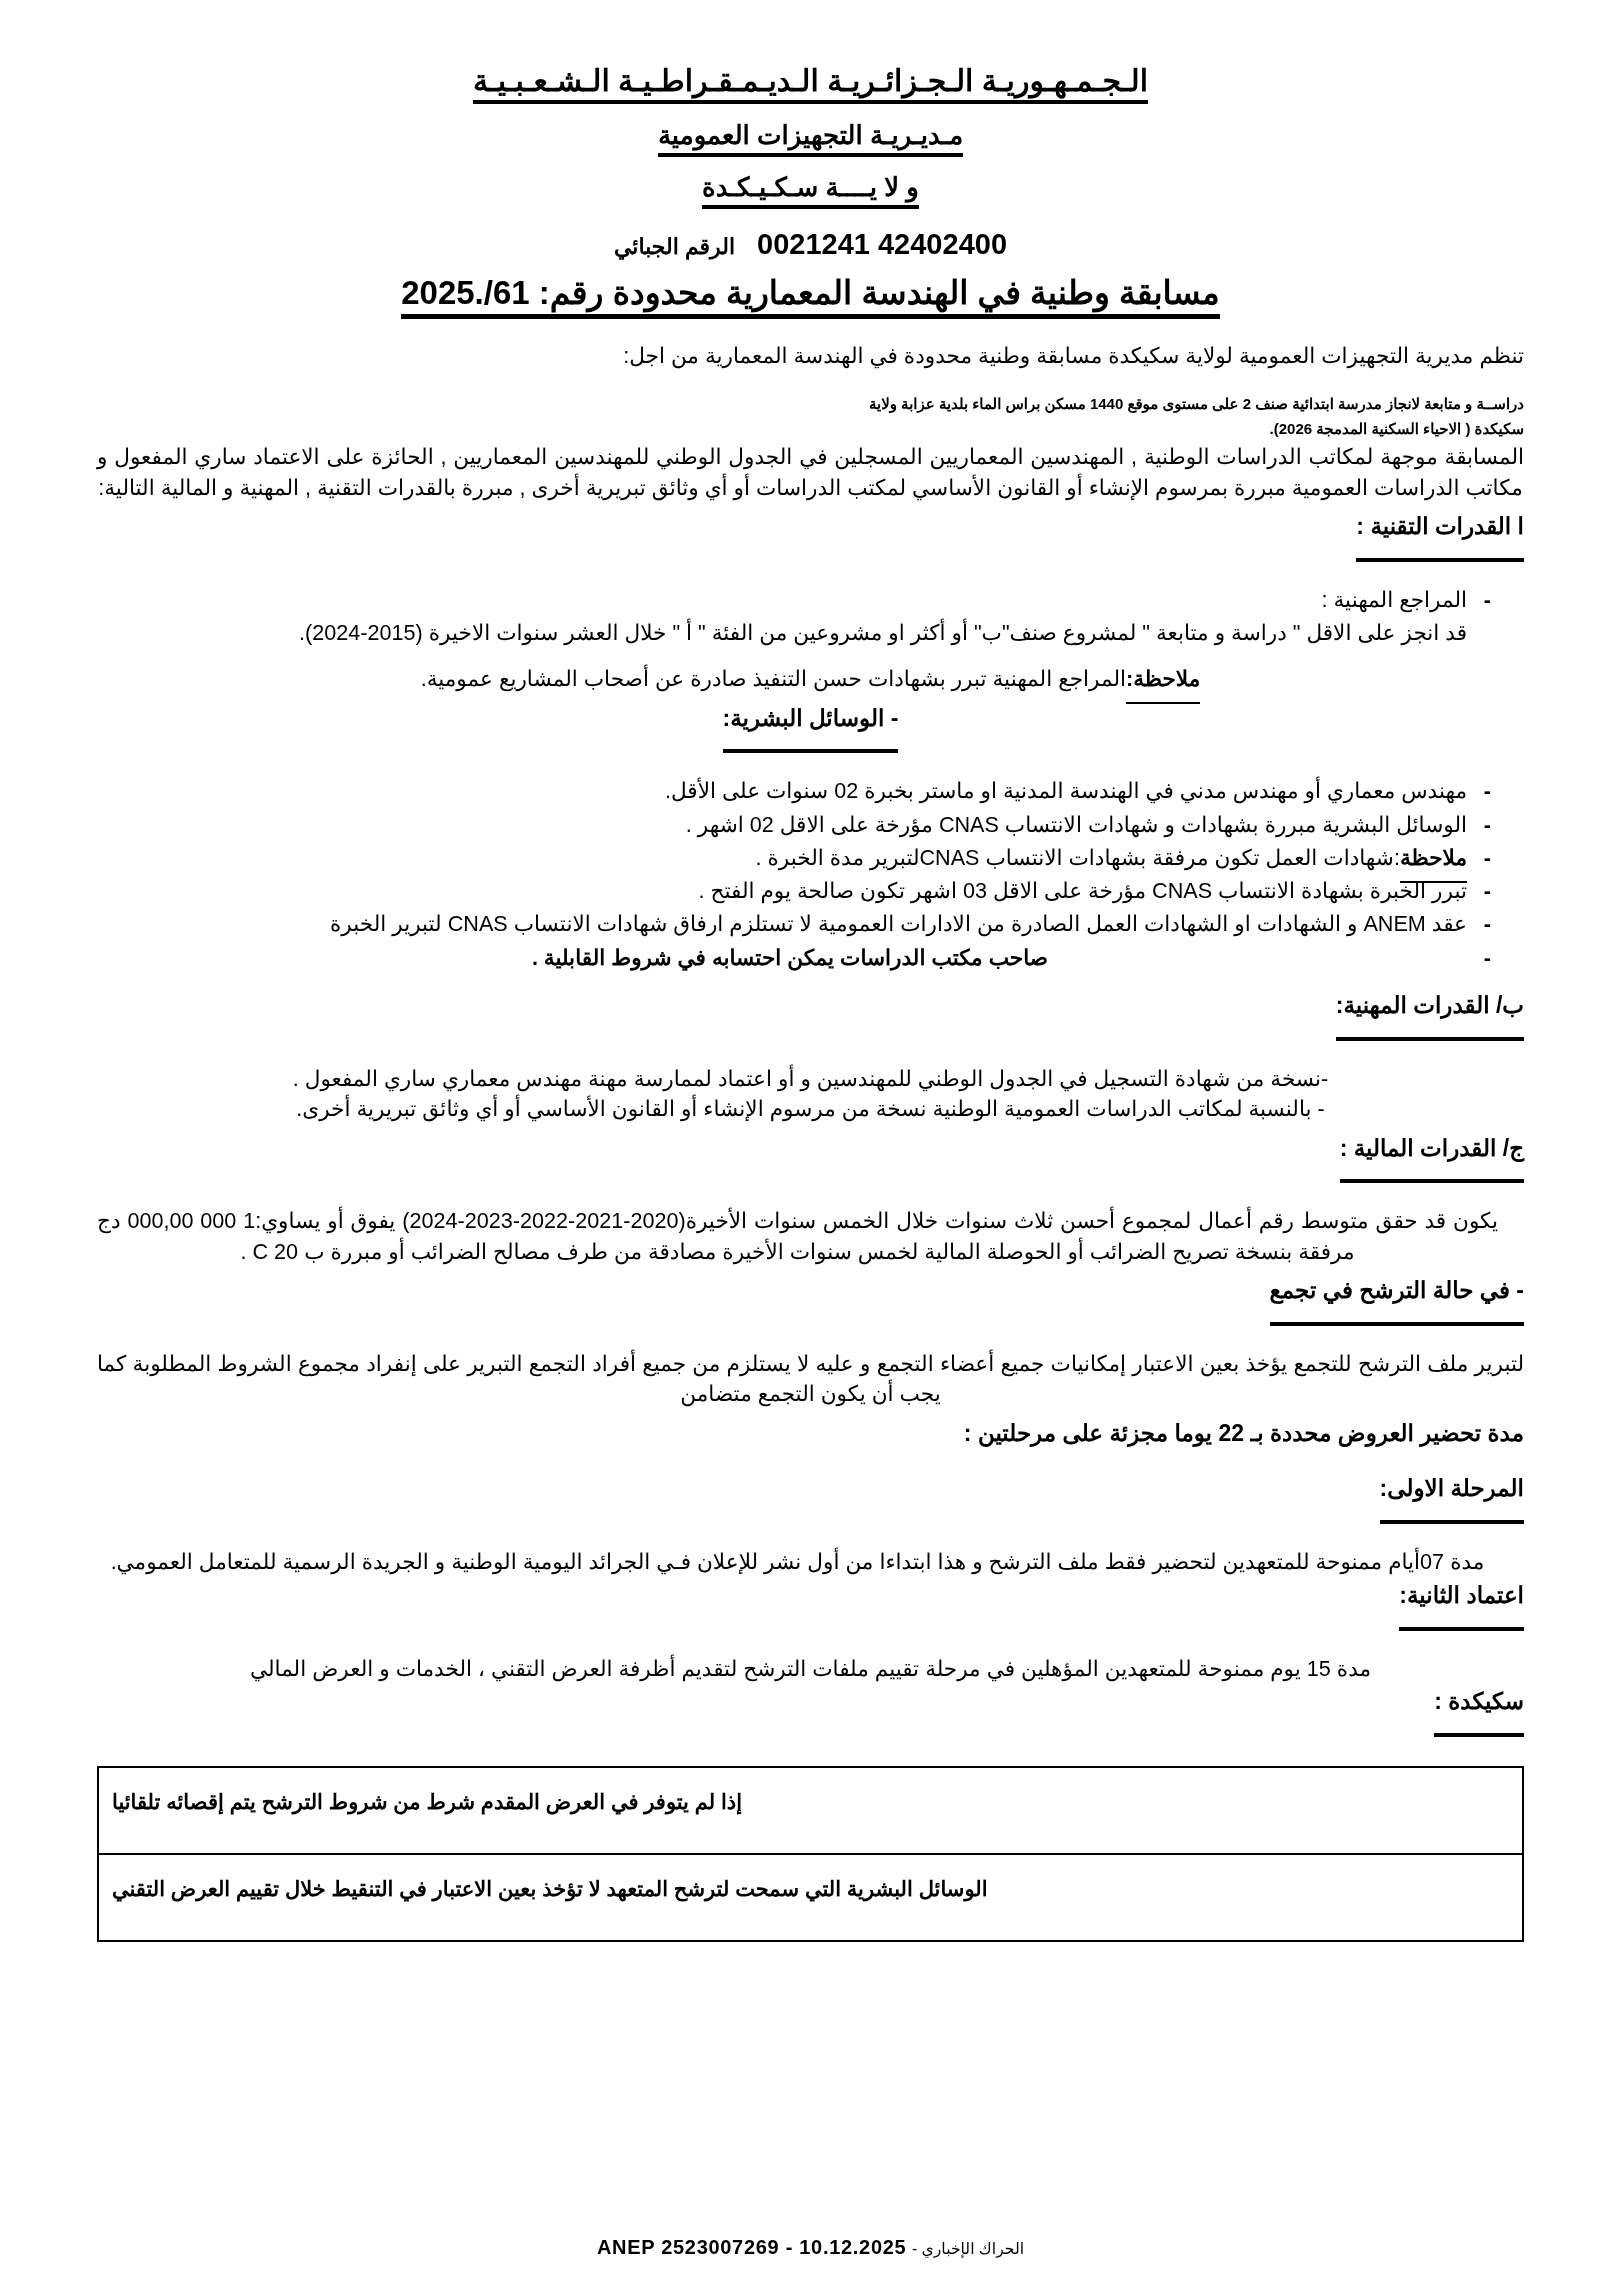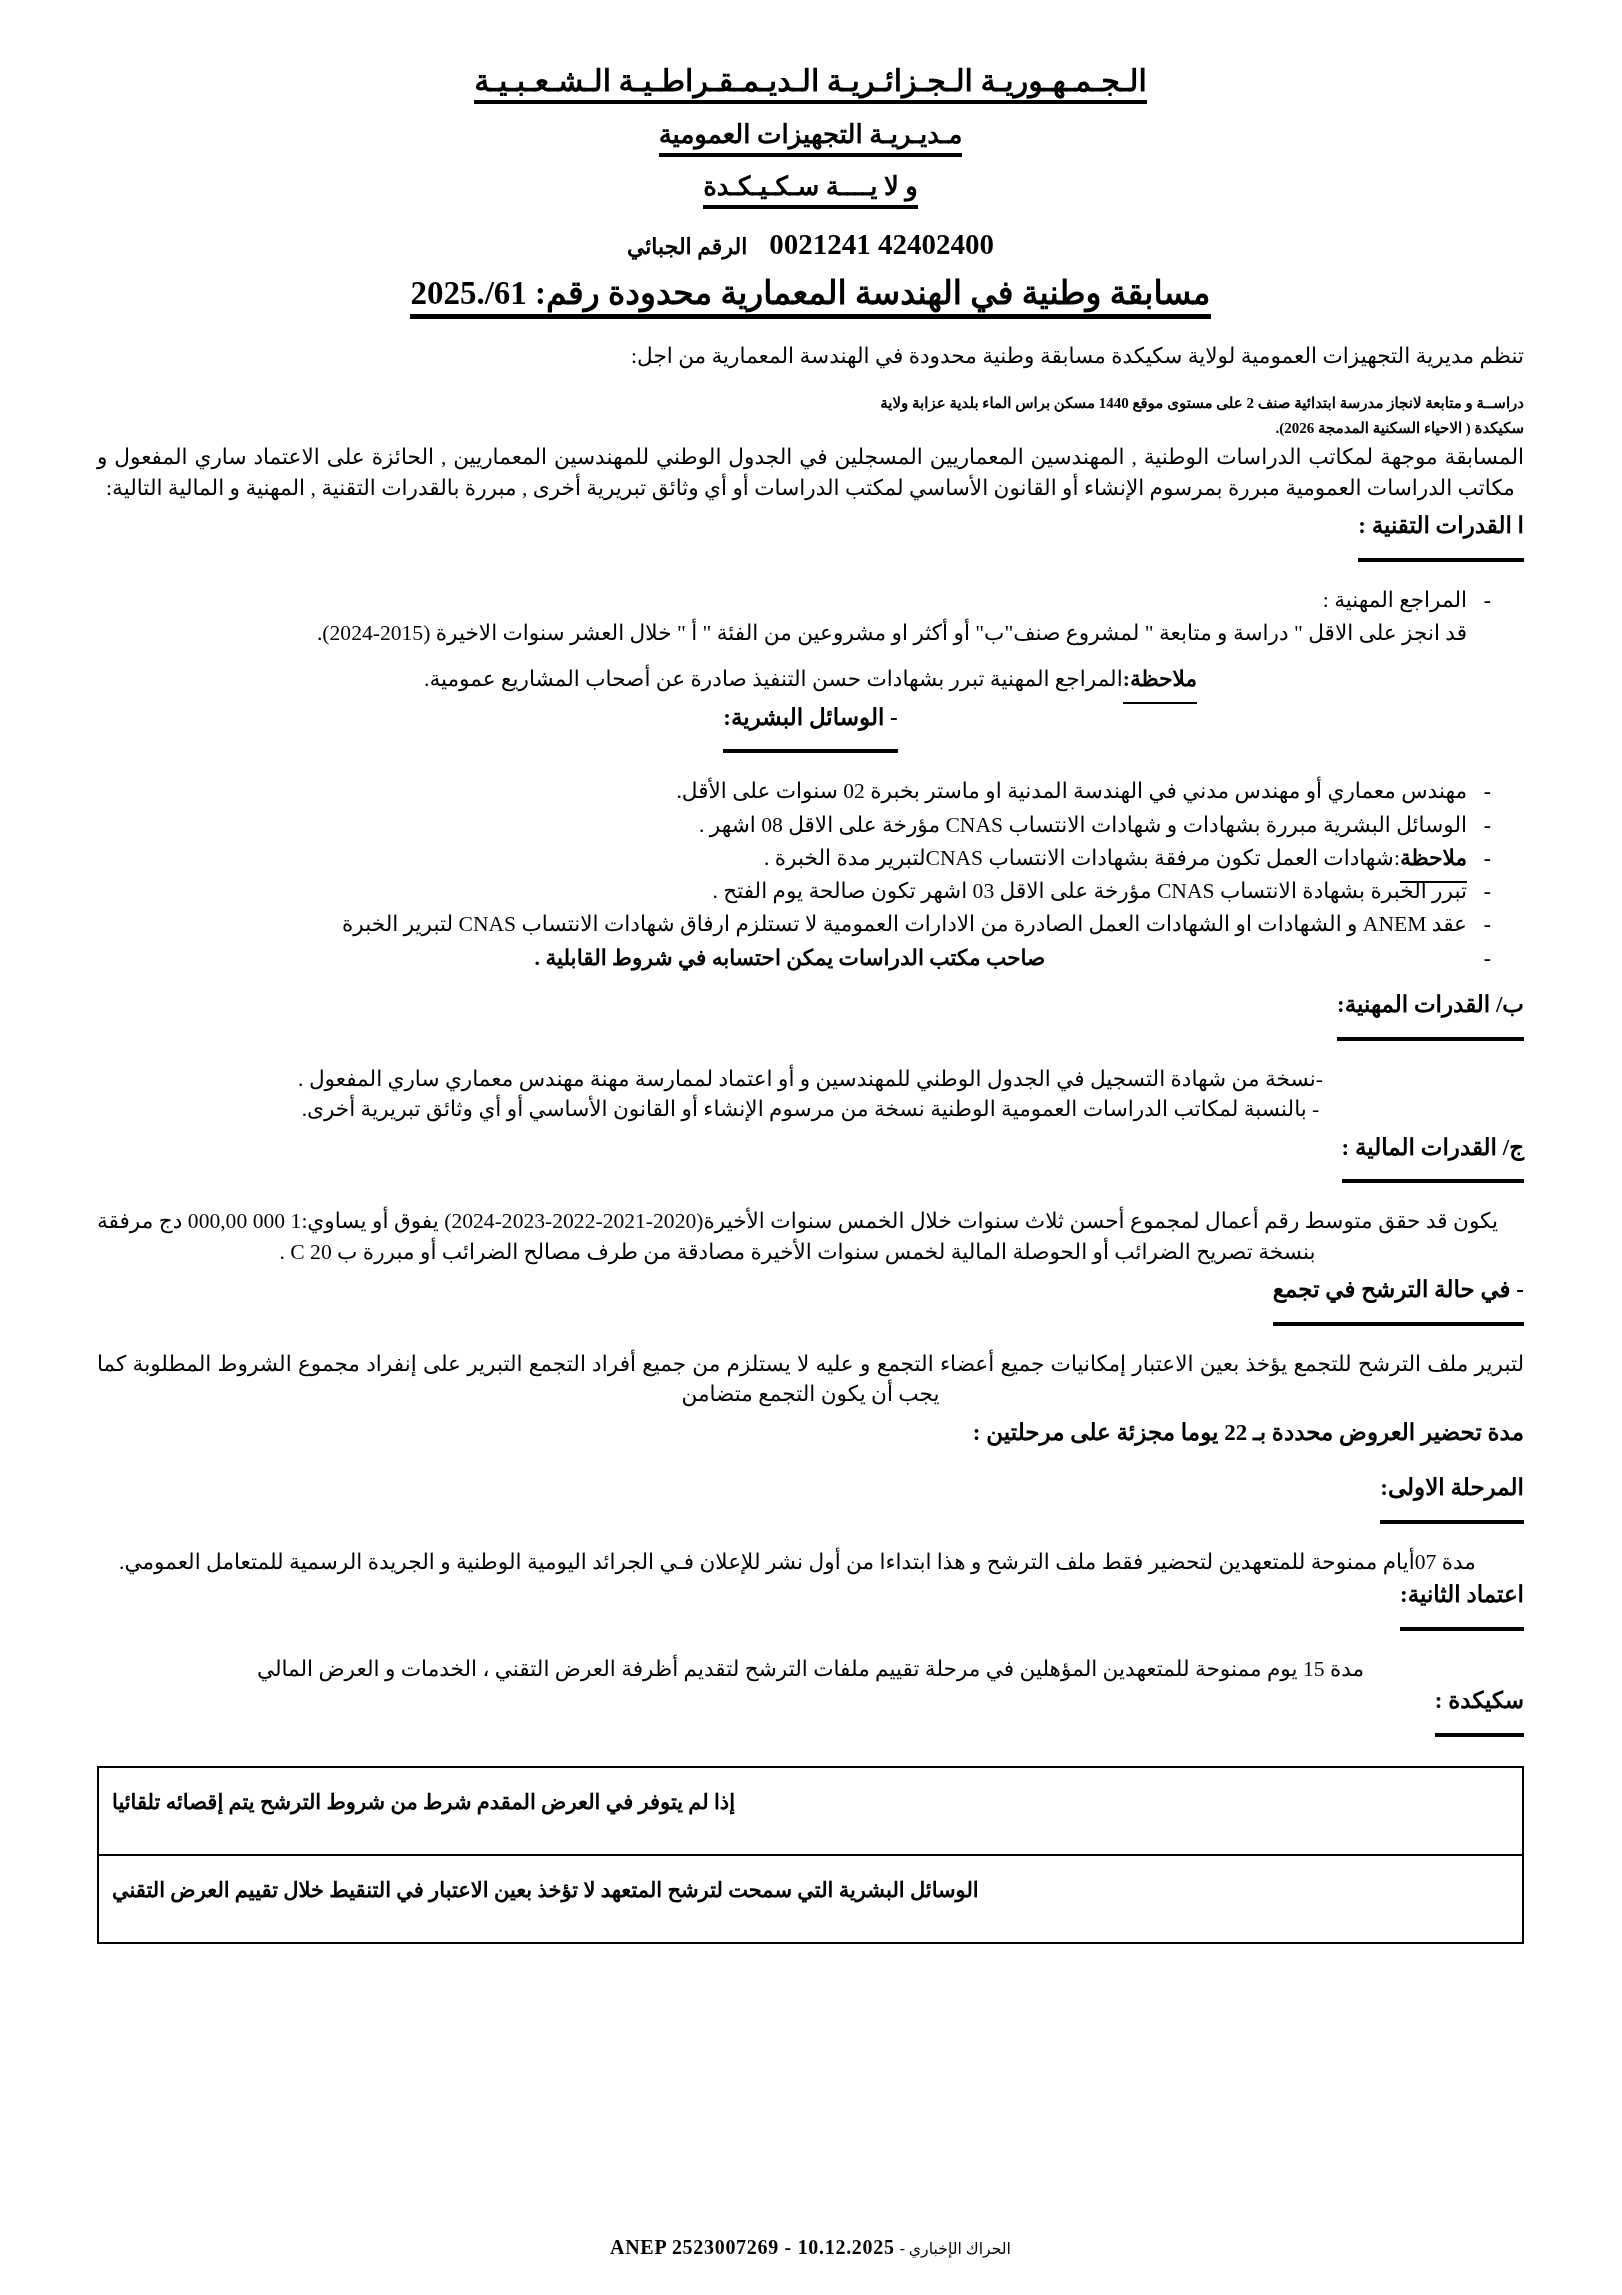--- a/index.html
+++ b/index.html
@@ -7,21 +7,21 @@
     padding: 0;
     background: #ffffff;
   }
   .page {
     width: 1623px;
     height: 2295px;
     background: #ffffff;
     position: relative;
     box-sizing: border-box;
     padding: 59px 98px 26px 98px;
-    font-family: Liberation Serif, serif;
+    font-family: Liberation Sans, sans-serif;
     color: #000000;
     direction: rtl;
   }
 
   
   .hdr-line {
     text-align: center;
     font-weight: bold;
     letter-spacing: 1.3px;
     line-height: 1.25;
@@ -190,21 +190,21 @@
 
     <p class="sec-head" style="text-align:center">
       <span class="u-thick">- الوسائل البشرية:</span>
     </p>
 
     <ul class="dashlist">
       <li>
         <span>مهندس معماري أو مهندس مدني  في الهندسة المدنية  او ماستر بخبرة 02 سنوات على الأقل.</span>
       </li>
       <li>
-        <span>الوسائل البشرية مبررة بشهادات و شهادات الانتساب CNAS مؤرخة على الاقل 08 اشهر .</span>
+        <span>الوسائل البشرية مبررة بشهادات و شهادات الانتساب CNAS مؤرخة على الاقل 02 اشهر .</span>
       </li>
       <li>
         <span class="b u">ملاحظة</span><span>:شهادات العمل تكون مرفقة بشهادات الانتساب CNASلتبرير مدة الخبرة .</span>
       </li>
       <li>
         <span>تبرر الخبرة بشهادة الانتساب CNAS مؤرخة على الاقل 03 اشهر تكون صالحة يوم الفتح  .</span>
       </li>
       <li>
         <span>عقد ANEM و الشهادات او الشهادات العمل الصادرة من الادارات العمومية لا تستلزم ارفاق شهادات الانتساب CNAS لتبرير الخبرة</span>
       </li>

